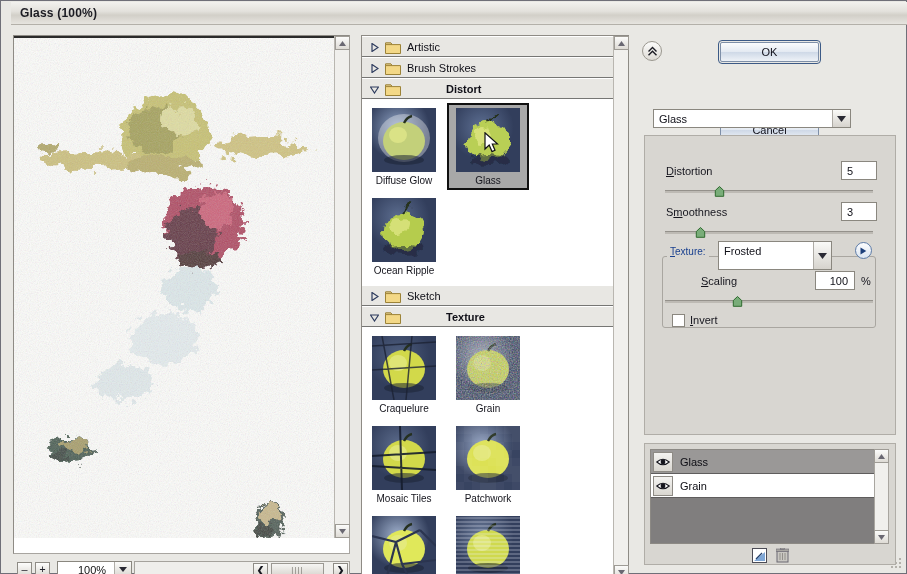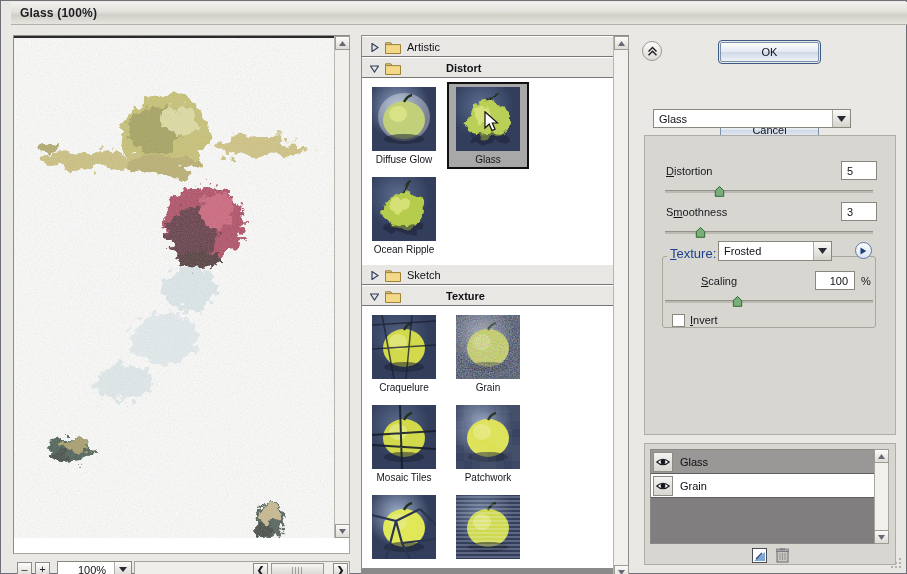--- a/index.html
+++ b/index.html
@@ -170,21 +170,21 @@
     position:absolute;width:36px;height:19px;background:#fff;
     border:1px solid #8a877f;box-sizing:border-box;
     font-size:11px;color:#101018;display:flex;align-items:center;padding-left:5px;
   }
   .slider{position:absolute;height:11px;}
   .strack{position:absolute;left:0;right:0;top:4px;height:3px;background:#bdbab4;border-top:1px solid #94918b;box-sizing:border-box;}
   .sknob{position:absolute;top:0;width:11px;height:11px;}
   .subpanel{
     position:absolute;border:1px solid #a9a6a0;border-radius:3px;box-sizing:border-box;
   }
-  .tlabel{position:absolute;font-size:13px;color:#19408f;}
+  .tlabel{position:absolute;font-size:10px;color:#19408f;}
   .tlabel u{text-decoration:underline;}
   .optbtn{
     position:absolute;width:17px;height:17px;border-radius:50%;
     border:1px solid #5d7ca8;box-sizing:border-box;
     background:linear-gradient(to bottom,#fbfcfe,#dbe5f1);
     display:flex;align-items:center;justify-content:center;
   }
   .chk{
     position:absolute;width:13px;height:13px;background:#fff;
     border:1px solid #8a877f;box-sizing:border-box;
@@ -321,20 +321,30 @@
       <div class="gal-inner" id="gal">
           <div class="cat">
             <svg class="tri" viewBox="0 0 9 9">
               <path d="M2 0.5 L8 4.5 L2 8.5 Z" fill="none" stroke="#2e3c5e" stroke-width="1.2"></path>
             </svg>
             <svg class="folder" viewBox="0 0 16 13">
               <path d="M0.5 2 L6 2 L7.3 3.6 L15.5 3.6 L15.5 12.5 L0.5 12.5 Z" fill="#f3d887" stroke="#9c8338"></path>
               <path d="M0.5 2 L6 2 L7.3 3.6 L0.5 3.6 Z" fill="#fae7ab" stroke="#9c8338"></path>
             </svg>
             <div class="nm">Artistic</div>
+          </div>
+          <div class="cat">
+            <svg class="tri" viewBox="0 0 9 9">
+              <path d="M2 0.5 L8 4.5 L2 8.5 Z" fill="none" stroke="#2e3c5e" stroke-width="1.2"></path>
+            </svg>
+            <svg class="folder" viewBox="0 0 16 13">
+              <path d="M0.5 2 L6 2 L7.3 3.6 L15.5 3.6 L15.5 12.5 L0.5 12.5 Z" fill="#f3d887" stroke="#9c8338"></path>
+              <path d="M0.5 2 L6 2 L7.3 3.6 L0.5 3.6 Z" fill="#fae7ab" stroke="#9c8338"></path>
+            </svg>
+            <div class="nm">Brush Strokes</div>
           </div>
           <div class="cat">
             <svg class="tri" viewBox="0 0 9 9">
               <path d="M0.5 2 L8.5 2 L4.5 8 Z" fill="none" stroke="#2e3c5e" stroke-width="1.2"></path>
             </svg>
             <svg class="folder" viewBox="0 0 16 13">
               <path d="M0.5 2 L6 2 L7.3 3.6 L15.5 3.6 L15.5 12.5 L0.5 12.5 Z" fill="#f3d887" stroke="#9c8338"></path>
               <path d="M0.5 2 L6 2 L7.3 3.6 L0.5 3.6 Z" fill="#fae7ab" stroke="#9c8338"></path>
             </svg>
             <div class="nm b">Distort</div>
@@ -751,21 +761,21 @@
             <svg width="11" height="11" viewBox="0 0 11 11">
               <path d="M5.5 0.5 L9.7 4.5 L9.7 10.3 L1.3 10.3 L1.3 4.5 Z" fill="#79ad79" stroke="#2f6b2f" stroke-width="1"></path>
             </svg>
           </div>
         </div>
 
         <div class="subpanel" style="left:17px;top:120px;width:214px;height:72px;"></div>
 
         <div class="tlabel" style="left:22px;top:110px;background:#d8d6d1;padding:0 3px;"><u>T</u>exture:</div>
 
-        <div class="combo" style="left:73px;top:105px;width:114px;height:20px;">
+        <div class="combo" style="left:73px;top:105px;width:114px;height:29px;">
           <div class="cv">Frosted</div>
           <div class="carw">
             <svg width="9" height="6" viewBox="0 0 9 6">
                 <path d="M0 0 L9 0 L4.5 6 Z" fill="#2a2a34"></path>
               </svg>
           </div>
         </div>
 
         <div class="optbtn" style="left:210px;top:106px;">
           <svg width="7" height="8" viewBox="0 0 7 8">

